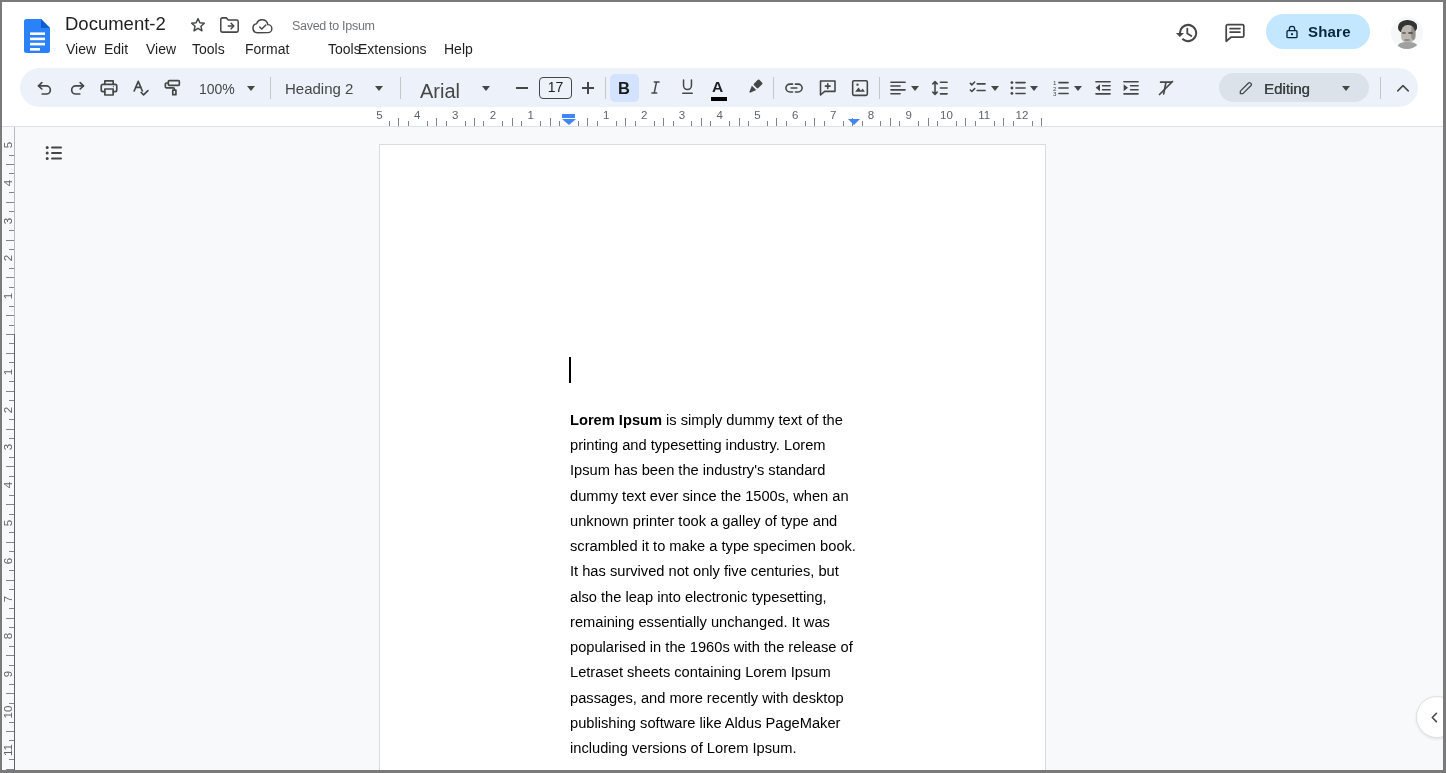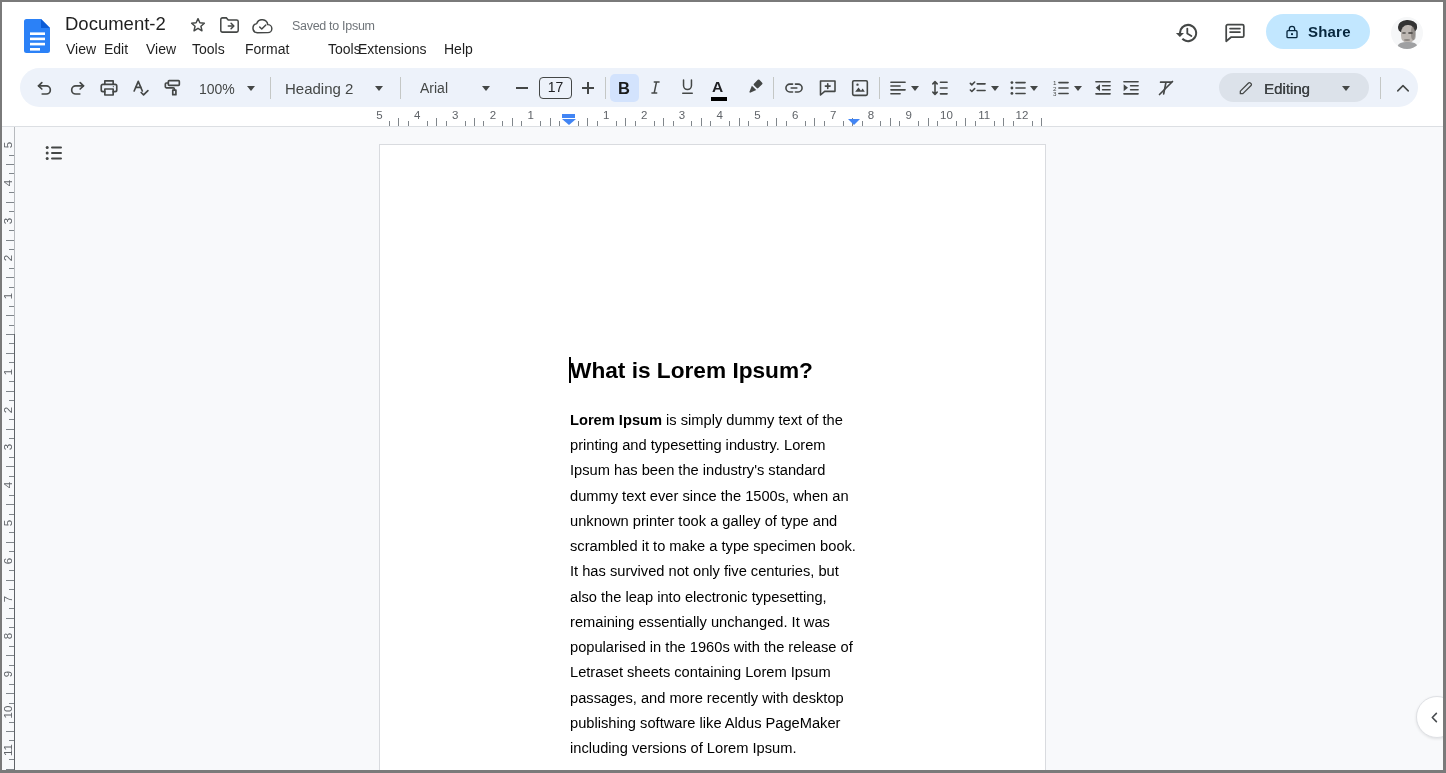--- a/index.html
+++ b/index.html
@@ -121,21 +121,21 @@
       <rect x="7.6" y="3.2" width="13.2" height="5.6" rx="1"></rect>
       <path d="M7.6 6H5.2a1.2 1.2 0 0 0-1.2 1.2v3.4a1.2 1.2 0 0 0 1.2 1.2h8.4a1.2 1.2 0 0 1 1.2 1.2v1.6"></path>
       <rect x="12.9" y="14.6" width="3.8" height="5.4"></rect>
     </svg>
 <div class="tbtxt" style="left:199px">100%</div>
 <div class="caret" style="left:247px"></div>
 <div class="sep" style="left:270px"></div>
 <div class="tbtxt" style="left:285px;font-size:15px;top:80px">Heading 2</div>
 <div class="caret" style="left:375px"></div>
 <div class="sep" style="left:400px"></div>
-<div class="tbtxt" style="left:420px;font-size:14px;top:80px">Arial</div>
+<div class="tbtxt" style="left:420px;font-size:20px;top:80px">Arial</div>
 <div class="caret" style="left:482px"></div>
 <div class="abs" style="left:516px;top:87px;width:12px;height:1.8px;background:#444746"></div>
 <div class="abs" style="left:539px;top:77px;width:33px;height:22px;border:1.4px solid #444746;border-radius:4px;font-size:14px;color:#202124;text-align:center;line-height:19px">17</div>
 <div class="abs" style="left:582px;top:87px;width:12px;height:1.8px;background:#444746"></div>
 <div class="abs" style="left:587.1px;top:81.9px;width:1.8px;height:12px;background:#444746"></div>
 <div class="sep" style="left:605px"></div>
 <div class="abs" style="left:610px;top:73.5px;width:29px;height:28px;border-radius:5px;background:#d3e3fd"></div>
 <div class="abs" style="left:618px;top:79px;font-size:16.5px;font-weight:bold;color:#191b1c">B</div>
 <svg class="abs" style="left:646px;top:78px" width="19" height="19" viewBox="0 0 24 24" fill="none" stroke="#444746" stroke-width="2" stroke-linecap="round" stroke-linejoin="round">
       <path d="M10.5 5h6M7.5 19h6M13.3 5l-3 14" stroke-width="1.9"></path>
@@ -373,21 +373,20 @@
         <rect x="6" y="2.4" width="11" height="2.2" rx="1.1"></rect>
         <circle cx="2.2" cy="9" r="1.5"></circle>
         <rect x="6" y="7.9" width="11" height="2.2" rx="1.1"></rect>
         <circle cx="2.2" cy="14.5" r="1.5"></circle>
         <rect x="6" y="13.4" width="11" height="2.2" rx="1.1"></rect>
       </g>
     </svg>
 
   <div id="page">
     <div id="cursor"></div>
-    <div id="heading">What is Lorem Ipsum?</div>
     <div id="bodytext"><b>Lorem Ipsum</b> is simply dummy text of the<br>printing and typesetting industry. Lorem<br>Ipsum has been the industry's standard<br>dummy text ever since the 1500s, when an<br>unknown printer took a galley of type and<br>scrambled it to make a type specimen book.<br>It has survived not only five centuries, but<br>also the leap into electronic typesetting,<br>remaining essentially unchanged. It was<br>popularised in the 1960s with the release of<br>Letraset sheets containing Lorem Ipsum<br>passages, and more recently with desktop<br>publishing software like Aldus PageMaker<br>including versions of Lorem Ipsum.</div>
   </div>
   <div id="sidebtn">
       <svg style="position:absolute;left:10px;top:13px" width="15" height="15" viewBox="0 0 24 24" fill="none" stroke="#494c50" stroke-width="2.6" stroke-linecap="round" stroke-linejoin="round">
         <path d="M15 5.5 8.5 12l6.5 6.5"></path>
       </svg>
     </div>
 </div>
 <div class="frameT"></div>
 <div class="frameL"></div>

